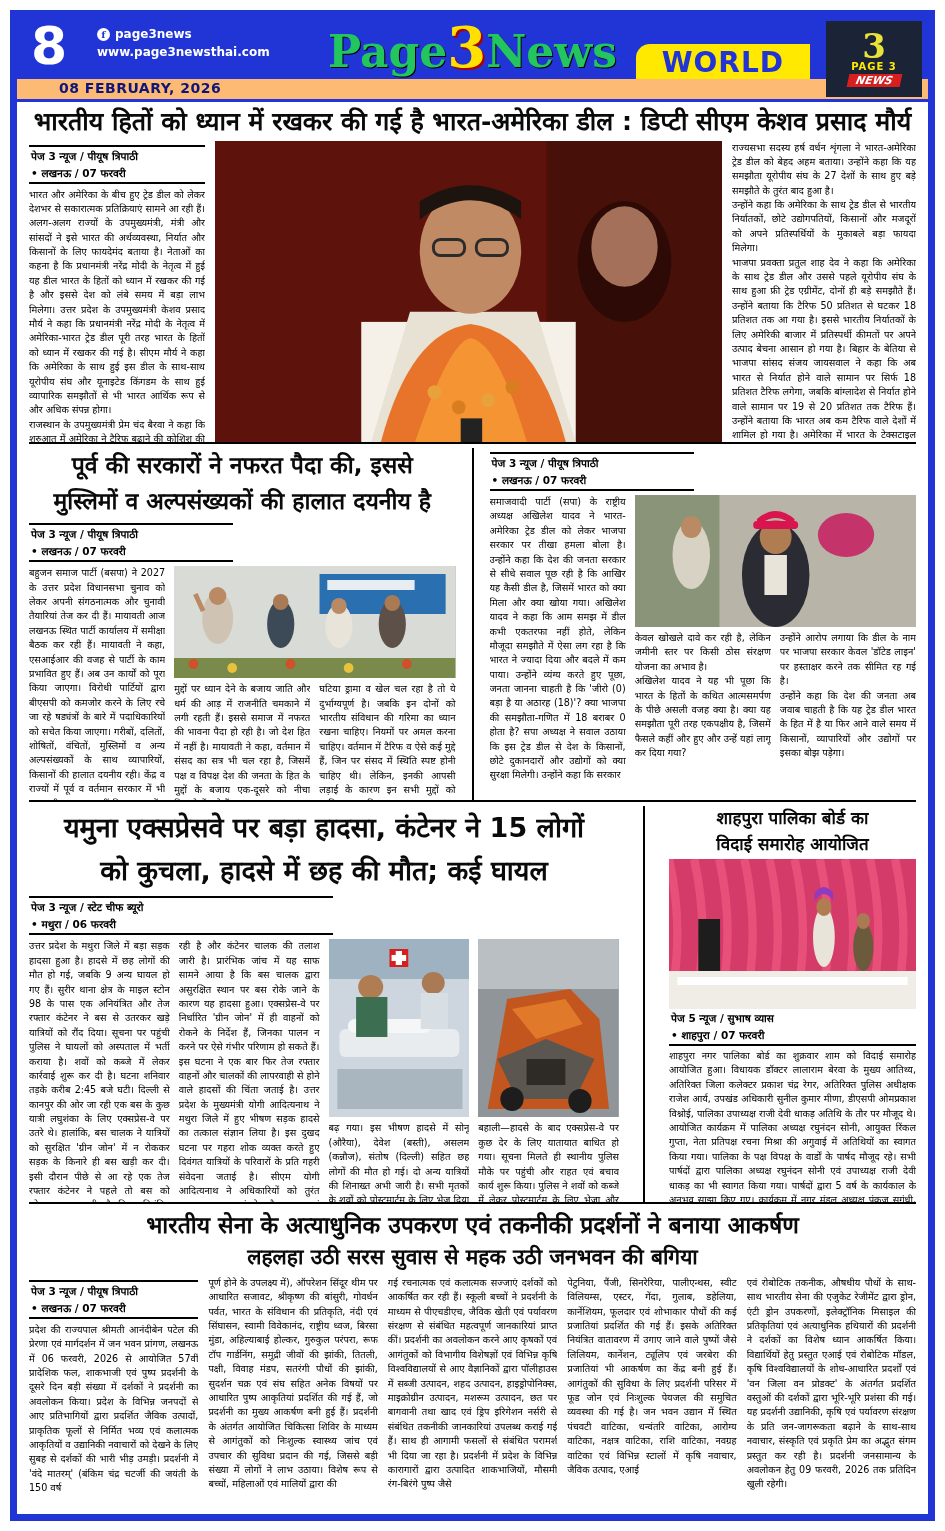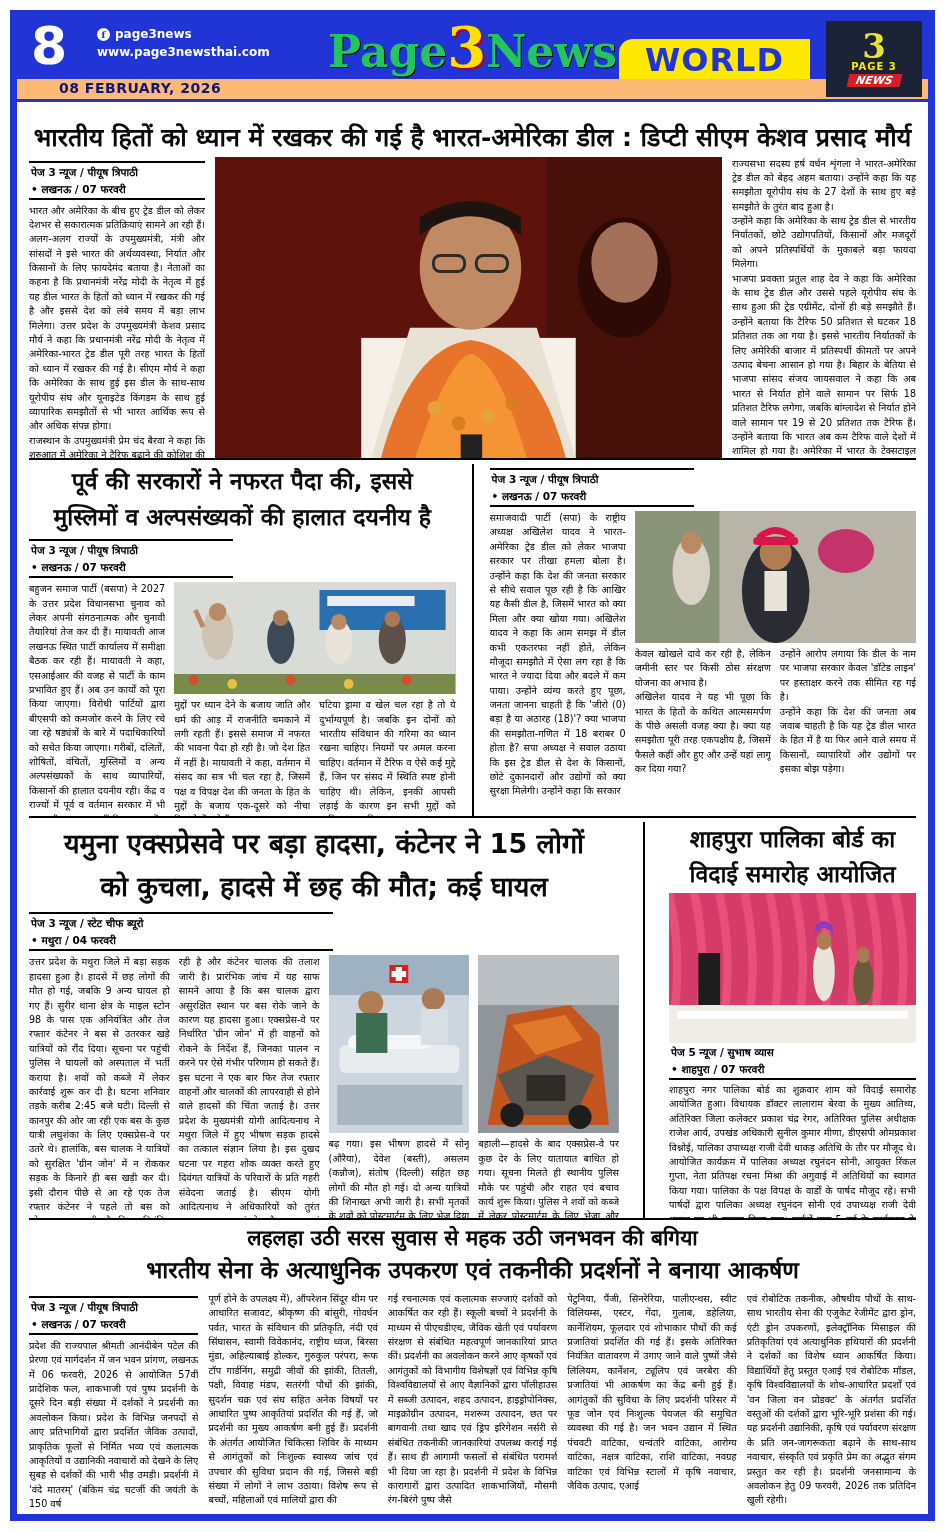--- a/index.html
+++ b/index.html
@@ -12,37 +12,37 @@
   .page-num{position:absolute;left:14px;top:-2px;font-size:52px;font-weight:bold;color:#fff;line-height:62px;}
   .mast-meta{position:absolute;left:80px;top:8px;color:#fff;font-size:12px;font-weight:bold;line-height:1.5;}
   .mast-meta .row{display:flex;align-items:center;gap:5px;}
   .fb-icon{display:inline-block;width:13px;height:13px;border-radius:50%;background:#fff;color:#2135d6;
            font-size:10px;font-weight:bold;text-align:center;line-height:13px;font-family:"DejaVu Serif",serif;}
   .mast-logo{position:absolute;left:0;right:0;top:2px;text-align:center;font-family:"DejaVu Serif",serif;
              font-weight:bold;font-size:44px;line-height:56px;pointer-events:none;}
   .mast-logo .lg-w{color:#22c55e;text-shadow:1px 1px 0 #000;}
   .mast-logo .lg-3{color:#ffe000;font-size:56px;text-shadow:2px 2px 0 #a00;position:relative;}
   .world-tab{position:absolute;right:118px;bottom:0;background:#ffe900;color:#2135d6;font-weight:bold;
-             font-size:32px;padding:2px 26px 0 26px;border-radius:14px 0 0 0;letter-spacing:1px;}
+             font-size:28px;padding:2px 26px 0 26px;border-radius:14px 0 0 0;letter-spacing:1px;}
   .corner-logo{position:absolute;right:6px;top:4px;width:96px;height:76px;background:#1b2336;z-index:5;
                display:flex;flex-direction:column;align-items:center;justify-content:center;}
   .corner-3{color:#e8e23a;font-size:34px;font-weight:bold;line-height:30px;font-family:"DejaVu Serif",serif;}
   .corner-page3{color:#ffe900;font-size:10px;font-weight:bold;letter-spacing:1px;}
   .corner-ribbon{background:#d81f1f;color:#fff;font-style:italic;font-weight:bold;font-size:11px;
                  padding:0 8px;transform:skew(-12deg);margin-top:2px;}
   .date-strip{background:#fdba74;height:20px;flex:none;border-bottom:3px solid #2135d6;
               color:#101579;font-weight:bold;font-size:14px;line-height:19px;padding-left:42px;letter-spacing:.5px;}
 
   
-  .content{flex:1;padding:20px 12px 6px 12px;display:flex;flex-direction:column;overflow:hidden;}
+  .content{flex:1;padding:4px 12px 6px 12px;display:flex;flex-direction:column;overflow:hidden;}
   .headline{font-weight:bold;text-align:center;white-space:pre-line;color:#0a0a0a;}
   .hl-lead{font-size:25px;line-height:1.3;white-space:nowrap;overflow:hidden;}
   .hl-mid{font-size:23px;line-height:1.55;}
   .hl-acc{font-size:27px;line-height:1.6;}
-  .hl-shah{font-size:23px;line-height:1.5;}
+  .hl-shah{font-size:17px;line-height:1.5;}
   .hl-flower1{font-size:21px;line-height:1.4;}
   .hl-flower2{font-size:23px;line-height:1.5;}
 
   .byline-box{border-top:2px solid #000;border-bottom:2px solid #000;padding:2px 2px;margin:4px 0;}
   .byline{font-weight:bold;font-size:10.5px;}
   .dateline{font-weight:bold;font-size:10.5px;margin-top:3px;}
   .dateline::before{content:"\2022  ";}
 
   .bodytext{font-size:9.6px;line-height:1.5;text-align:justify;white-space:pre-line;overflow:hidden;}
 
@@ -223,21 +223,21 @@
           </div>
         </div>
       </div>
 
       <div class="sec sec3">
         <div class="acc-block">
           <div class="headline hl-acc">यमुना एक्सप्रेसवे पर बड़ा हादसा, कंटेनर ने 15 लोगों
 को कुचला, हादसे में छह की मौत; कई घायल</div>
           <div class="byline-box acc-byline">
             <div class="byline">पेज 3 न्यूज / स्टेट चीफ ब्यूरो</div>
-            <div class="dateline">मथुरा / 04 फरवरी</div>
+            <div class="dateline">मथुरा / 06 फरवरी</div>
           </div>
           <div class="acc-grid">
             <div class="bodytext acc-col1">उत्तर प्रदेश के मथुरा जिले में बड़ा सड़क हादसा हुआ है। हादसे में छह लोगों की मौत हो गई, जबकि 9 अन्य घायल हो गए हैं। सुरीर थाना क्षेत्र के माइल स्टोन 98 के पास एक अनियंत्रित और तेज रफ्तार कंटेनर ने बस से उतरकर खड़े यात्रियों को रौंद दिया। सूचना पर पहुंची पुलिस ने घायलों को अस्पताल में भर्ती कराया है। शवों को कब्जे में लेकर कार्रवाई शुरू कर दी है। घटना शनिवार तड़के करीब 2:45 बजे घटी। दिल्ली से कानपुर की ओर जा रही एक बस के कुछ यात्री लघुशंका के लिए एक्सप्रेस-वे पर उतरे थे। हालांकि, बस चालक ने यात्रियों को सुरक्षित 'ग्रीन जोन' में न रोककर सड़क के किनारे ही बस खड़ी कर दी। इसी दौरान पीछे से आ रहे एक तेज रफ्तार कंटेनर ने पहले तो बस को जोरदार टक्कर मारी और फिर अनियंत्रित होकर सड़क किनारे खड़े यात्रियों को कुचलते हुए आगे</div>
             <div class="photo ph-180">
               <svg viewBox="0 0 135 178" preserveAspectRatio="none">
                 <rect width="135" height="178" fill="#cdd6de"></rect>
                 <rect x="0" y="0" width="135" height="40" fill="#9fb2c2"></rect>
                 <rect x="10" y="90" width="115" height="28" rx="6" fill="#e8ecef"></rect>
                 <rect x="18" y="80" width="80" height="14" rx="7" fill="#f4f6f8"></rect>
                 <circle cx="40" cy="48" r="12" fill="#b07c52"></circle>
@@ -287,22 +287,22 @@
           </div>
           <div class="shah-byline-box">
             <div class="byline">पेज 5 न्यूज / सुभाष व्यास</div>
             <div class="dateline">शाहपुरा / 07 फरवरी</div>
           </div>
           <div class="bodytext" style="flex:1">शाहपुरा नगर पालिका बोर्ड का शुक्रवार शाम को विदाई समारोह आयोजित हुआ। विधायक डॉक्टर लालाराम बेरवा के मुख्य आतिथ्य, अतिरिक्त जिला कलेक्टर प्रकाश चंद्र रेगर, अतिरिक्त पुलिस अधीक्षक राजेश आर्य, उपखंड अधिकारी सुनील कुमार मीणा, डीएसपी ओमप्रकाश विश्नोई, पालिका उपाध्यक्ष राजी देवी धाकड़ अतिथि के तौर पर मौजूद थे। आयोजित कार्यक्रम में पालिका अध्यक्ष रघुनंदन सोनी, आयुक्त रिंकल गुप्ता, नेता प्रतिपक्ष रचना मिश्रा की अगुवाई में अतिथियों का स्वागत किया गया। पालिका के पक्ष विपक्ष के वार्डों के पार्षद मौजूद रहे। सभी पार्षदों द्वारा पालिका अध्यक्ष रघुनंदन सोनी एवं उपाध्यक्ष राजी देवी धाकड़ का भी स्वागत किया गया। पार्षदों द्वारा 5 वर्ष के कार्यकाल के अनुभव साझा किए गए। कार्यक्रम में नगर मंडल अध्यक्ष पंकज सुगंधी, पूर्व पालिका अध्यक्ष कन्हैया लाल धाकड़, भाजपा जिला मंत्री राजेंद्र बोहरा, प्रतिपक्ष नेता रचना मिश्रा, हमीद खान कायमखानी, इशाक खान कायमखानी, मधु देवी कांग्रेस नगर अध्यक्ष बालमुकुंद गोपनीवाल मौजूद रहे। कार्यक्रम का संचालन राकेश भट्ट द्वारा किया गया।</div>
         </div>
       </div>
 
       <div class="sec sec4">
+        <div class="headline hl-flower2">भारतीय सेना के अत्याधुनिक उपकरण एवं तकनीकी प्रदर्शनों ने बनाया आकर्षण</div>
         <div class="headline hl-flower1">लहलहा उठी सरस सुवास से महक उठी जनभवन की बगिया</div>
-        <div class="headline hl-flower2">भारतीय सेना के अत्याधुनिक उपकरण एवं तकनीकी प्रदर्शनों ने बनाया आकर्षण</div>
         <div class="sec4-cols">
           <div class="col">
             <div class="byline-box">
               <div class="byline">पेज 3 न्यूज / पीयूष त्रिपाठी</div>
               <div class="dateline">लखनऊ / 07 फरवरी</div>
             </div>
             <div class="bodytext">प्रदेश की राज्यपाल श्रीमती आनंदीबेन पटेल की प्रेरणा एवं मार्गदर्शन में जन भवन प्रांगण, लखनऊ में 06 फरवरी, 2026 से आयोजित 57वीं प्रादेशिक फल, शाकभाजी एवं पुष्प प्रदर्शनी के दूसरे दिन बड़ी संख्या में दर्शकों ने प्रदर्शनी का अवलोकन किया। प्रदेश के विभिन्न जनपदों से आए प्रतिभागियों द्वारा प्रदर्शित जैविक उत्पादों, प्राकृतिक फूलों से निर्मित भव्य एवं कलात्मक आकृतियों व उद्यानिकी नवाचारों को देखने के लिए सुबह से दर्शकों की भारी भीड़ उमड़ी। प्रदर्शनी में 'वंदे मातरम्' (बंकिम चंद्र चटर्जी की जयंती के 150 वर्ष</div>
           </div>
           <div class="col bodytext">पूर्ण होने के उपलक्ष्य में), ऑपरेशन सिंदूर थीम पर आधारित सजावट, श्रीकृष्ण की बांसुरी, गोवर्धन पर्वत, भारत के संविधान की प्रतिकृति, नंदी एवं सिंघासन, स्वामी विवेकानंद, राष्ट्रीय ध्वज, बिरसा मुंडा, अहिल्याबाई होल्कर, गुरुकुल परंपरा, रूफ टॉप गार्डनिंग, समुद्री जीवों की झांकी, तितली, पक्षी, विवाह मंडप, सतरंगी पौधों की झांकी, सुदर्शन चक्र एवं संघ सहित अनेक विषयों पर आधारित पुष्प आकृतियां प्रदर्शित की गई हैं, जो प्रदर्शनी का मुख्य आकर्षण बनी हुई हैं। प्रदर्शनी के अंतर्गत आयोजित चिकित्सा शिविर के माध्यम से आगंतुकों को निःशुल्क स्वास्थ्य जांच एवं उपचार की सुविधा प्रदान की गई, जिससे बड़ी संख्या में लोगों ने लाभ उठाया। विशेष रूप से बच्चों, महिलाओं एवं मालियों द्वारा की</div>
           <div class="col bodytext">गई रचनात्मक एवं कलात्मक सज्जाएं दर्शकों को आकर्षित कर रही हैं। स्कूली बच्चों ने प्रदर्शनी के माध्यम से पीएचडीएच, जैविक खेती एवं पर्यावरण संरक्षण से संबंधित महत्वपूर्ण जानकारियां प्राप्त कीं। प्रदर्शनी का अवलोकन करने आए कृषकों एवं आगंतुकों को विभागीय विशेषज्ञों एवं विभिन्न कृषि विश्वविद्यालयों से आए वैज्ञानिकों द्वारा पॉलीहाउस में सब्जी उत्पादन, शहद उत्पादन, हाइड्रोपोनिक्स, माइक्रोग्रीन उत्पादन, मशरूम उत्पादन, छत पर बागवानी तथा खाद एवं ड्रिप इरिगेशन नर्सरी से संबंधित तकनीकी जानकारियां उपलब्ध कराई गई हैं। साथ ही आगामी फसलों से संबंधित परामर्श भी दिया जा रहा है। प्रदर्शनी में प्रदेश के विभिन्न कारागारों द्वारा उत्पादित शाकभाजियों, मौसमी रंग-बिरंगे पुष्प जैसे</div>

